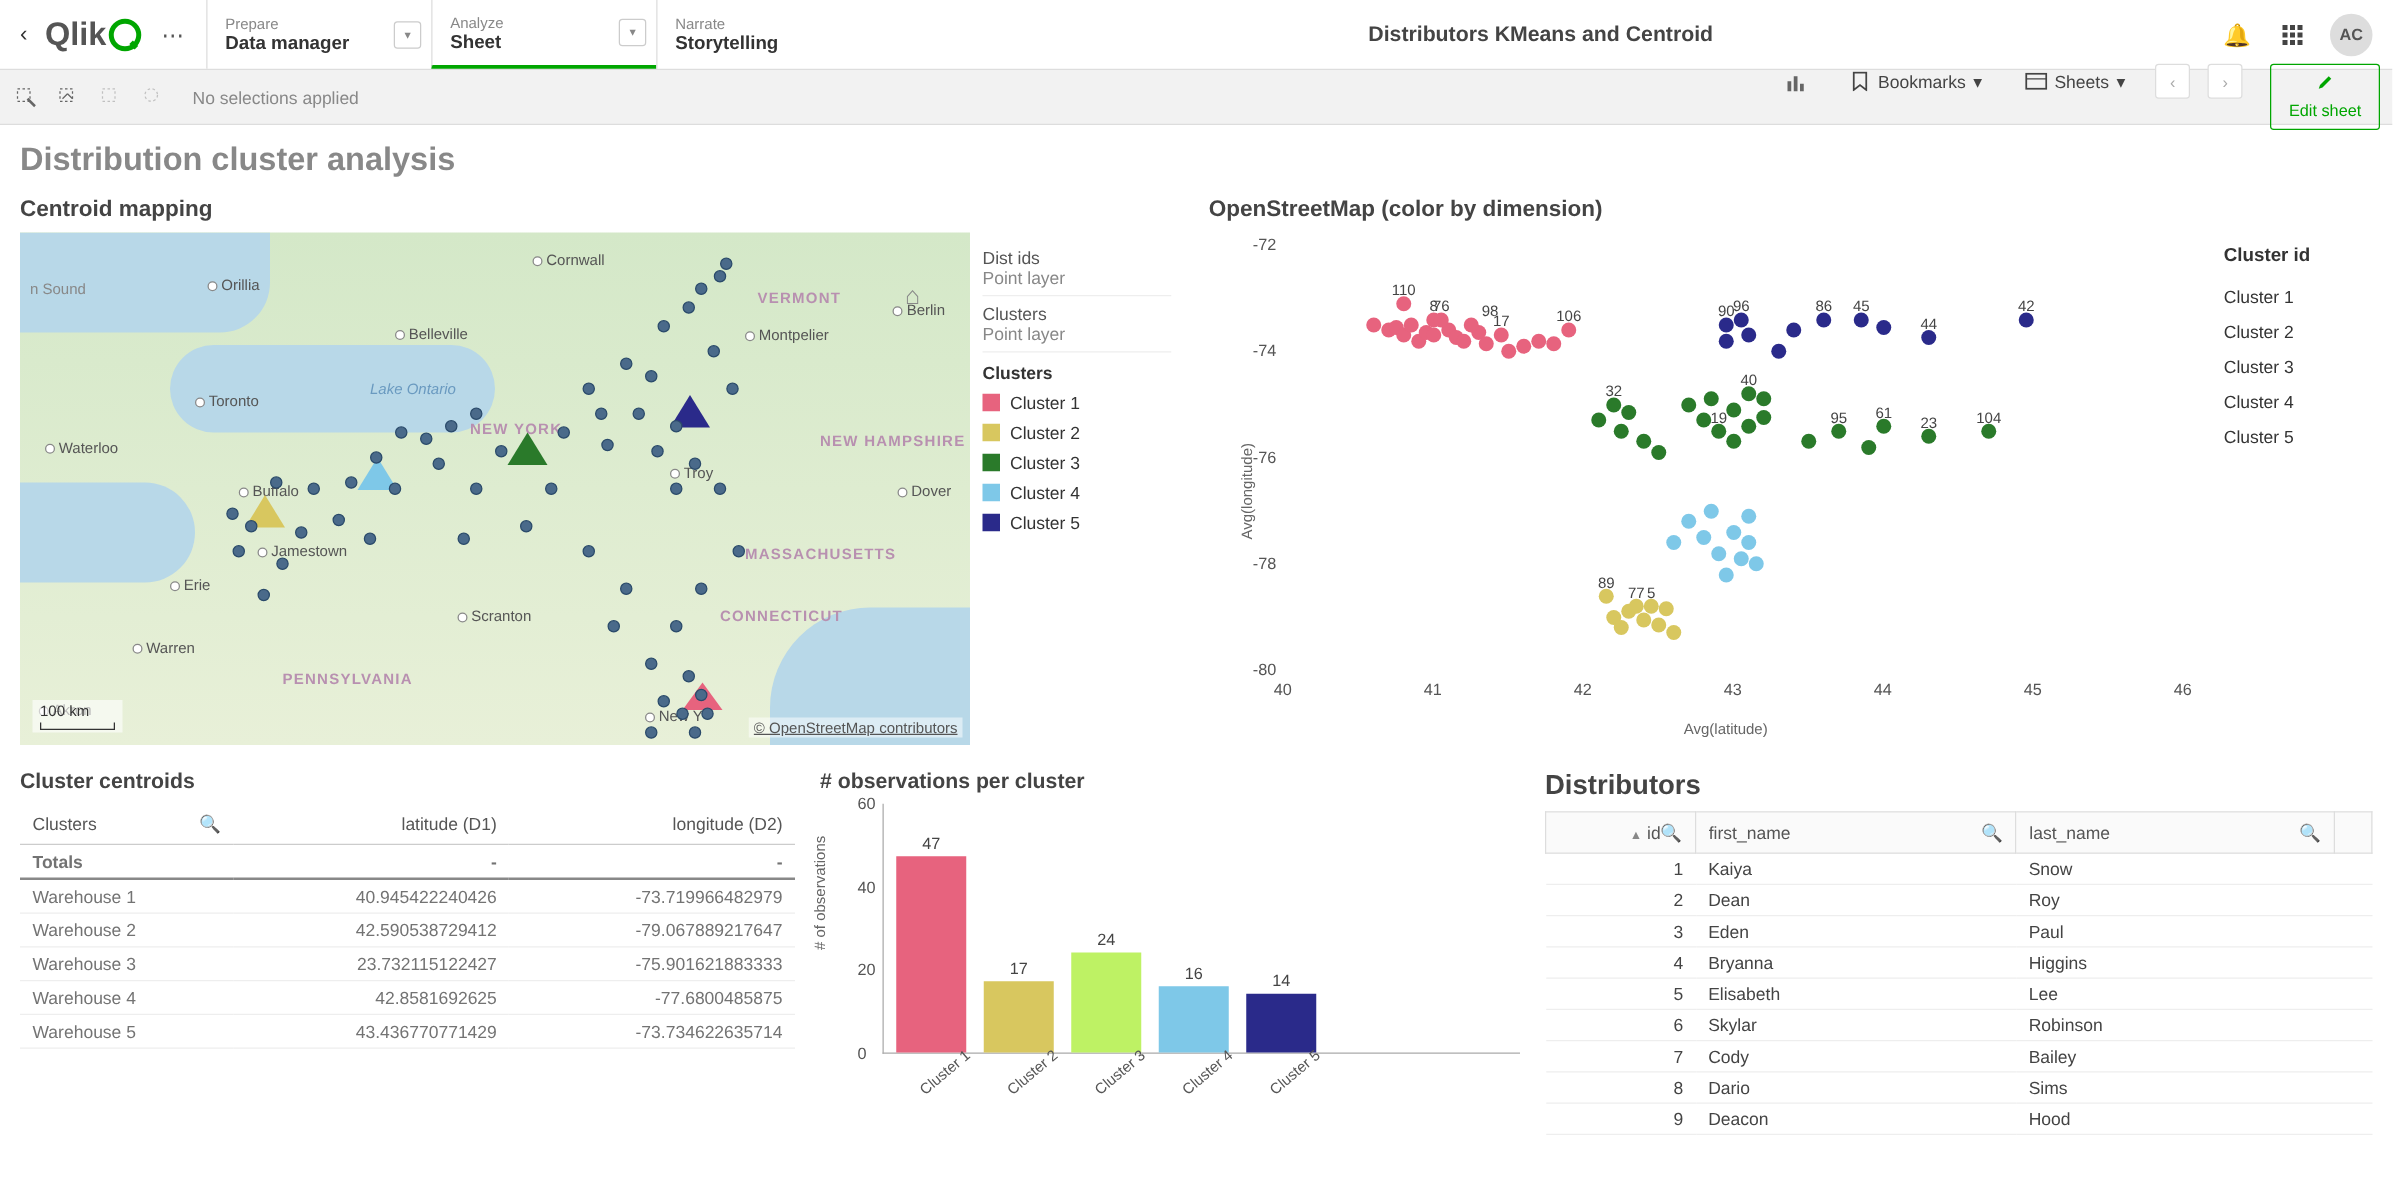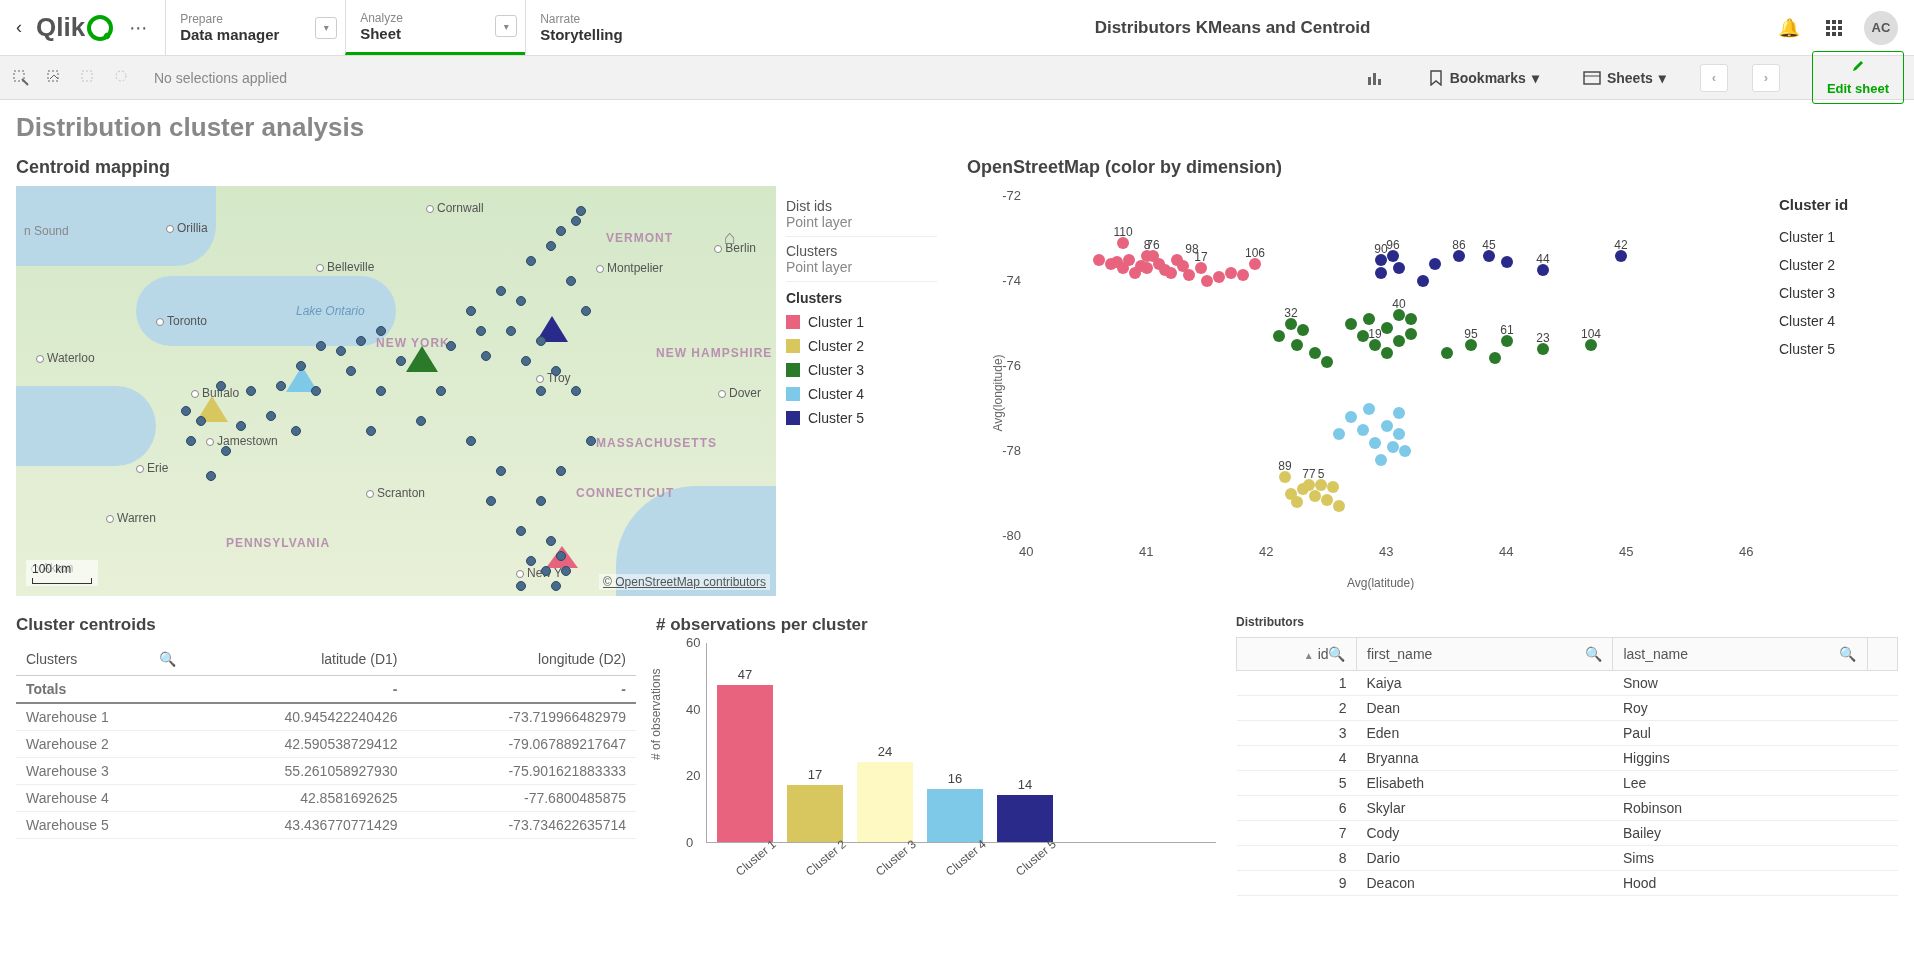--- a/index.html
+++ b/index.html
@@ -24,21 +24,21 @@
 .avatar { width: 34px; height: 34px; border-radius: 50%; background: #ddd; display: flex; align-items: center; justify-content: center; font-size: 13px; color: #555; font-weight: 600; }
 .grid-icon { display: grid; grid-template-columns: repeat(3, 4px); grid-template-rows: repeat(3, 4px); gap: 2px; }
 .grid-icon span { background: #444; }
 
 
 .selbar { display: flex; align-items: center; height: 44px; background: #f2f2f2; border-bottom: 1px solid #ddd; padding: 0 10px; }
 .selbar-left { display: flex; align-items: center; gap: 12px; }
 .sel-icon { width: 22px; height: 22px; display: flex; align-items: center; justify-content: center; color: #666; }
 .sel-icon.disabled { opacity: 0.35; }
 .sel-text { color: #888; font-size: 14px; margin-left: 8px; }
-.selbar-right { margin-left: auto; display: flex; align-items: center; gap: 24px; font-weight: bold; }
+.selbar-right { margin-left: auto; display: flex; align-items: flex-start; gap: 14px; }
 .tb-btn { display: flex; align-items: center; gap: 6px; padding: 6px 10px; font-size: 14px; color: #444; cursor: pointer; }
 .tb-arrow { width: 28px; height: 28px; border: 1px solid #ddd; background: #fff; display: flex; align-items: center; justify-content: center; color: #aaa; border-radius: 3px; }
 .edit-btn { border: 1px solid #00a600; color: #00a600; padding: 7px 14px; border-radius: 3px; display: flex; align-items: center; gap: 8px; margin-left: 8px; flex-direction: column; }
 
 
 .page { padding: 12px 16px; }
 .page-title { font-size: 26px; font-weight: 700; color: #888; margin-bottom: 14px; }
 .row1 { display: flex; gap: 20px; height: 440px; }
 .panel-map { flex: 1; }
 .panel-scatter { flex: 1; }
@@ -510,21 +510,21 @@
               <td>40.945422240426</td>
               <td>-73.719966482979</td>
             </tr>
             <tr>
               <td>Warehouse 2</td>
               <td>42.590538729412</td>
               <td>-79.067889217647</td>
             </tr>
             <tr>
               <td>Warehouse 3</td>
-              <td>55.261058927930</td>
+              <td>23.732115122427</td>
               <td>-75.901621883333</td>
             </tr>
             <tr>
               <td>Warehouse 4</td>
               <td>42.8581692625</td>
               <td>-77.6800485875</td>
             </tr>
             <tr>
               <td>Warehouse 5</td>
               <td>43.436770771429</td>
@@ -546,38 +546,38 @@
           </div>
         <div class="bar-area" id="bar-area">
             <div class="bar" style="height:156.66666666666666px;background:#e7637e">
               <div class="bar-val">47</div>
               <div class="bar-cat">Cluster 1</div>
             </div>
             <div class="bar" style="height:56.666666666666664px;background:#d8c75f">
               <div class="bar-val">17</div>
               <div class="bar-cat">Cluster 2</div>
             </div>
-            <div class="bar" style="height:80px;background:#fef9c3">
+            <div class="bar" style="height:80px;background:#bef264">
               <div class="bar-val">24</div>
               <div class="bar-cat">Cluster 3</div>
             </div>
             <div class="bar" style="height:53.333333333333336px;background:#7ec8e8">
               <div class="bar-val">16</div>
               <div class="bar-cat">Cluster 4</div>
             </div>
             <div class="bar" style="height:46.666666666666664px;background:#2a2a8a">
               <div class="bar-val">14</div>
               <div class="bar-cat">Cluster 5</div>
             </div>
           </div>
       </div>
     </div>
 
     <div class="panel-dist">
-      <div class="panel-title" style="font-size:12px">Distributors</div>
+      <div class="panel-title" style="font-size:22px">Distributors</div>
       <table class="tbl2">
         <thead>
             <tr>
           <th class="r" style="width:120px"><span class="sort-arrow">▲</span><span>id</span> <span class="search" style="float:right;color:#aaa">🔍</span></th>
           <th><span>first_name</span><span style="float:right;color:#aaa">🔍</span></th>
           <th><span>last_name</span><span style="float:right;color:#aaa">🔍</span></th>
           <th style="width:30px"></th>
         </tr>
           </thead>
         <tbody id="dist-body">

